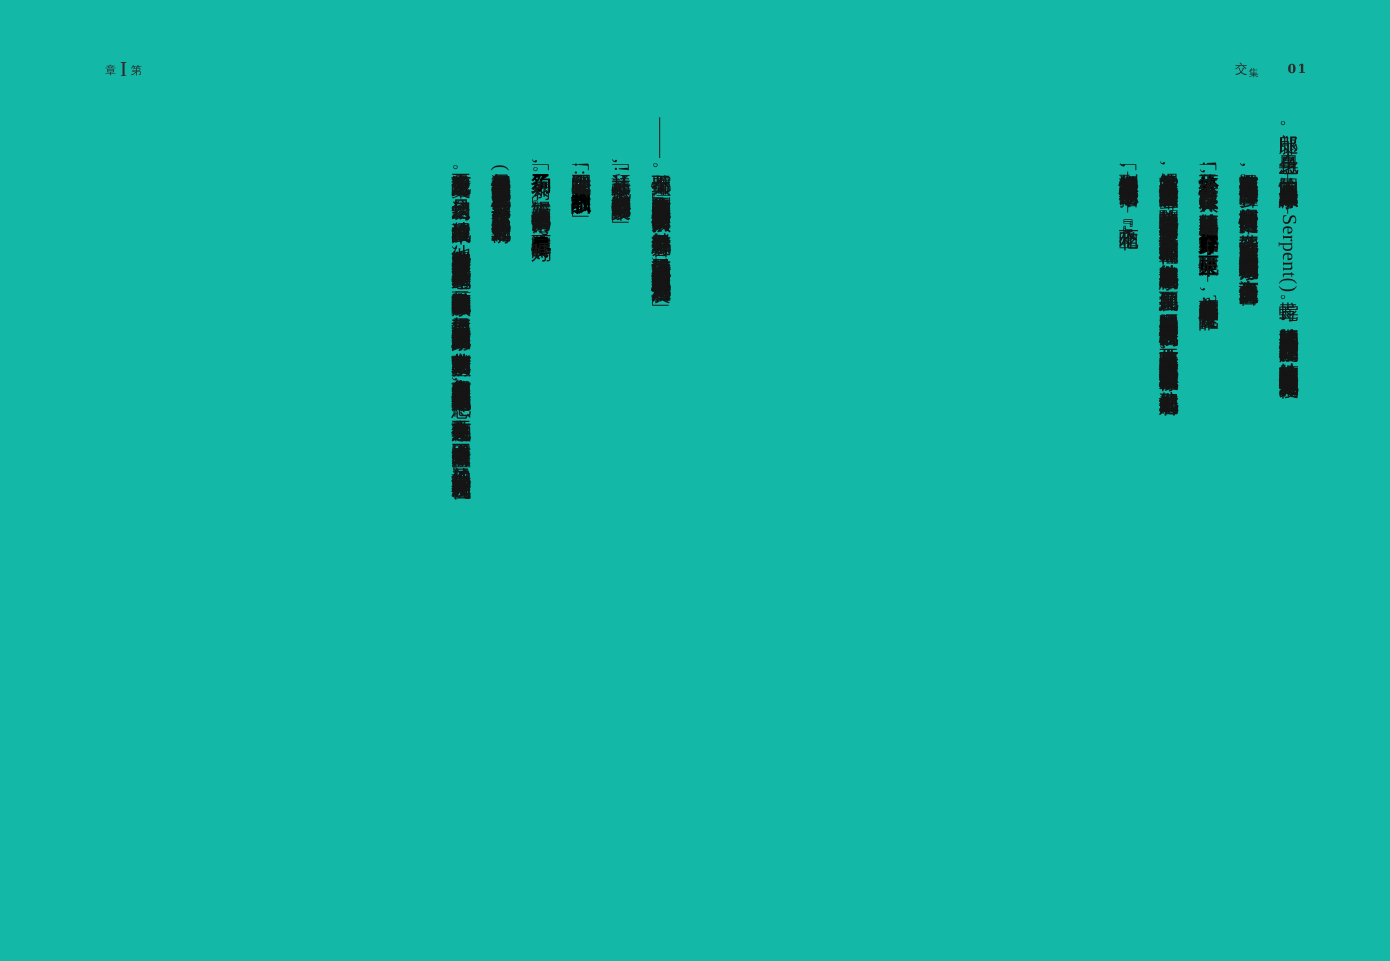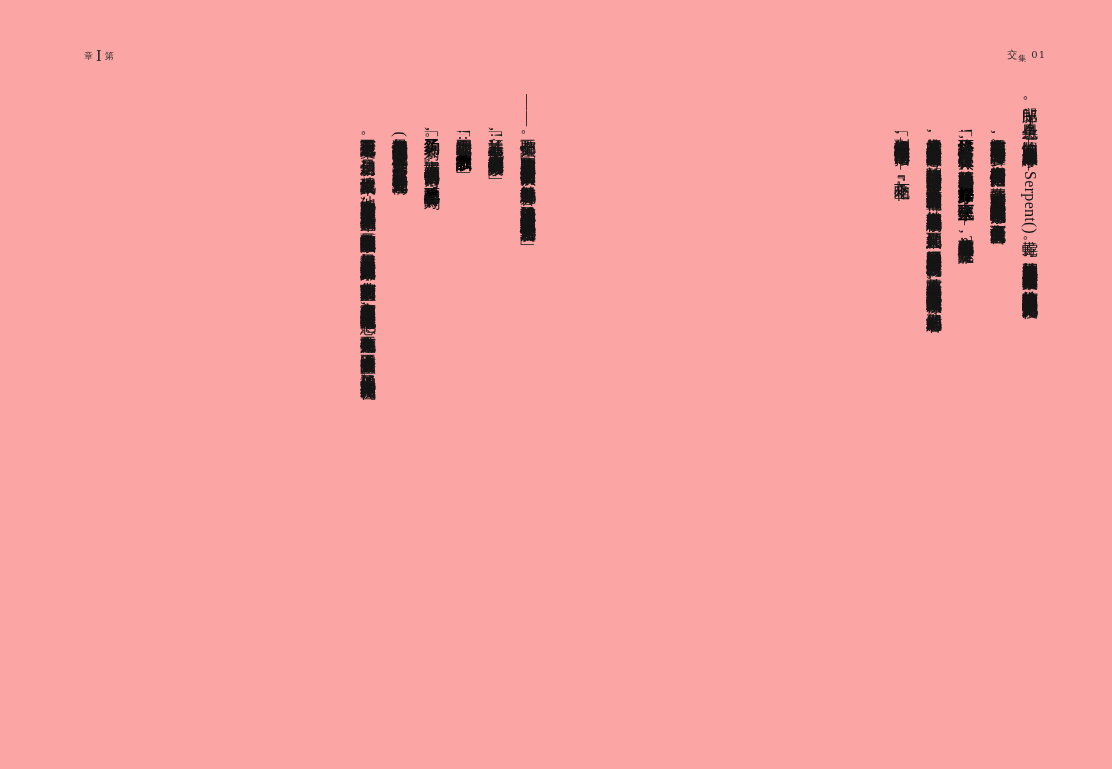--- a/index.html
+++ b/index.html
@@ -5,38 +5,38 @@
   html,body { margin:0; padding:0; }
   body {
     width:1112px; height:769px; overflow:hidden;
     background:#f4f4f2;
     font-family:"Liberation Serif","DejaVu Serif",serif;
   }
   .spread {
     position:relative; width:1112px; height:769px;
     background:#ffffff;
   }
-  .page { position:absolute; top:0; width:556px; height:769px; background:#fca5a5; }
+  .page { position:absolute; top:0; width:556px; height:769px; background:#14b8a6; }
   .page.left  { left:0; }
   .page.right { left:556px; }
 
   
   .running-head {
     position:absolute; color:#2b2b2b;
     font-size:10px; letter-spacing:1px; white-space:nowrap;
   }
   .page.left .running-head { left:84px; top:50px; }
   .page.right .running-head { right:66px; top:48px; }
   .rh-num {
     font-size:17px; line-height:10px; vertical-align:-2px;
     font-family:"Liberation Serif",serif; padding:0 2px;
   }
   .rh-small { font-size:9px; }
   .rh-sub { font-size:8px; vertical-align:-3px; }
-  .rh-page { font-size:10px; margin-left:4px; font-family:"DejaVu Serif",serif; }
+  .rh-page { font-size:10px; margin-left:22px; font-family:"DejaVu Serif",serif;font-weight:bold; }
 
   
   .vtext {
     position:absolute; top:94px; height:652px;
     writing-mode:vertical-rl; text-orientation:mixed;
     font-size:16px; line-height:2; letter-spacing:0.3px;
     color:#161616; text-align:left;
   }
   .page.left  .vtext { right:12px;  width:478px; }
   .page.right .vtext { right:66px;  width:484px; }

